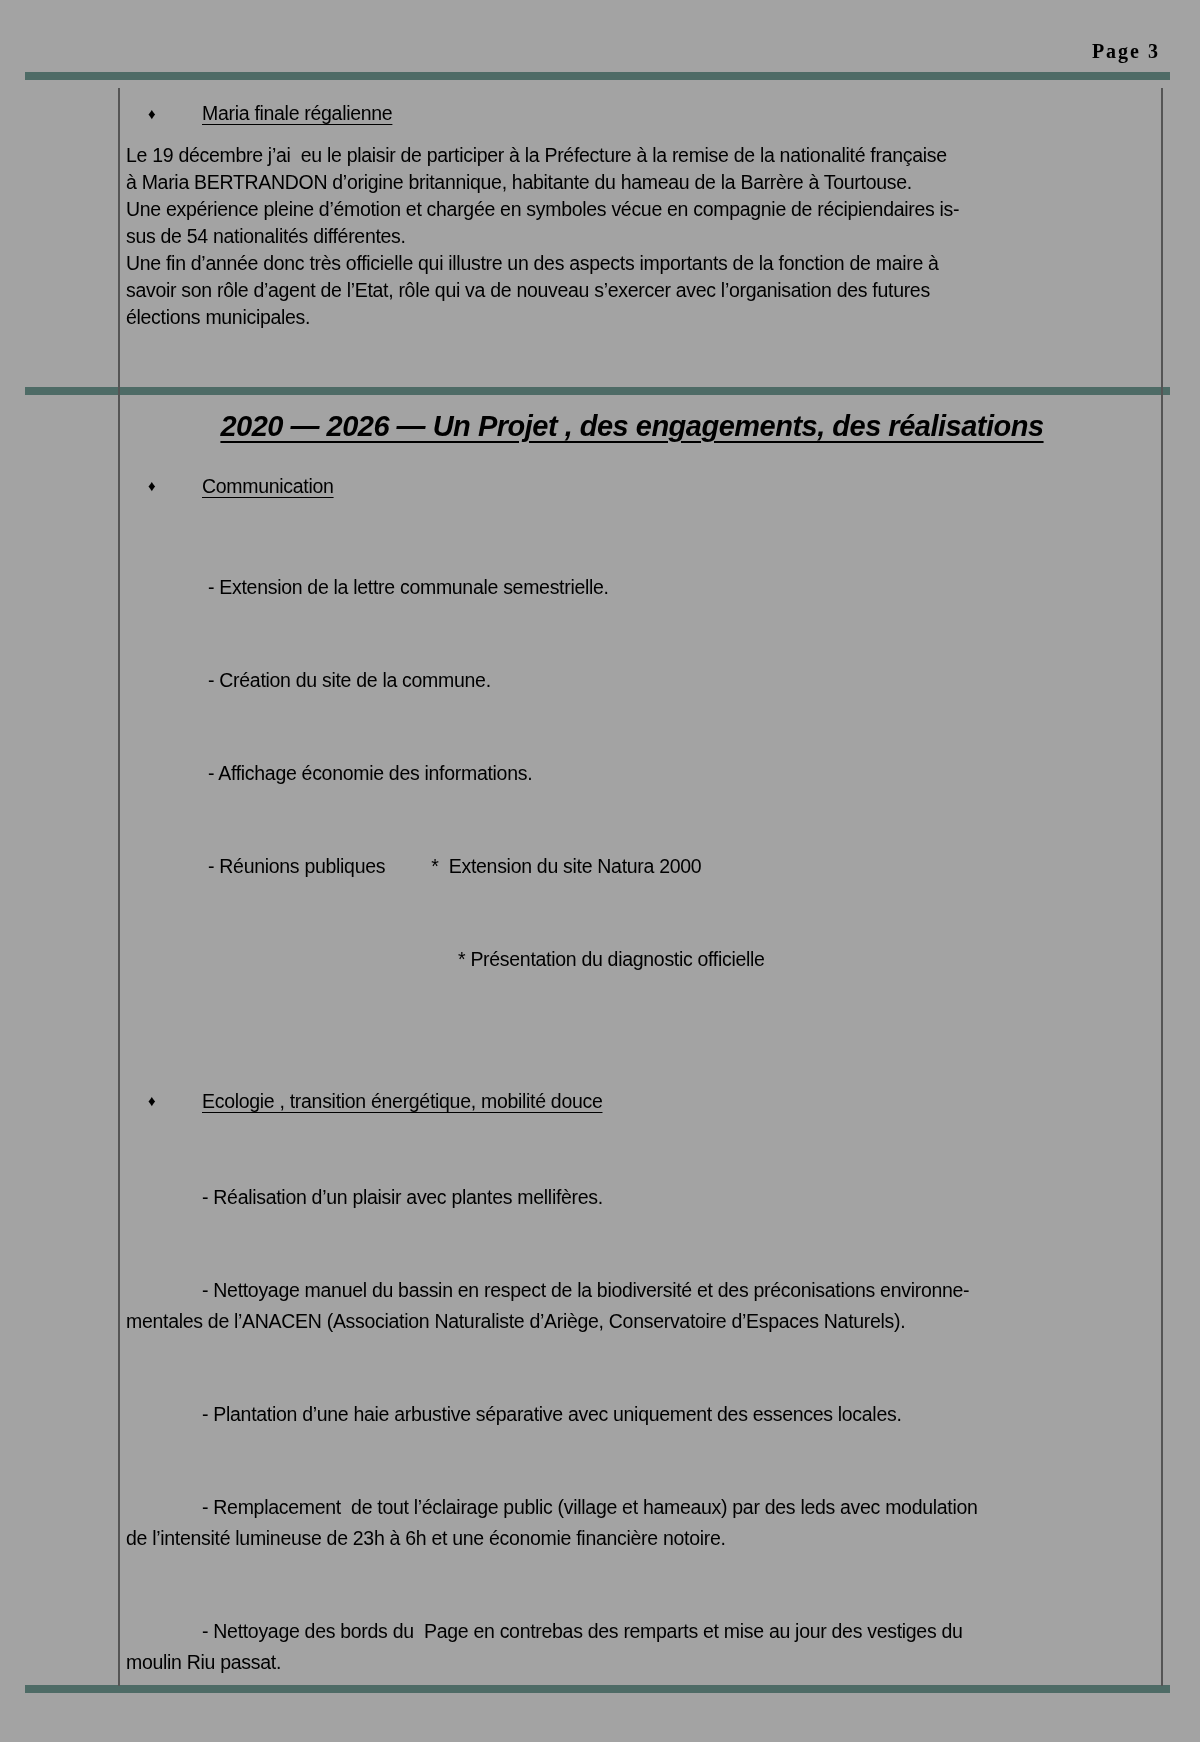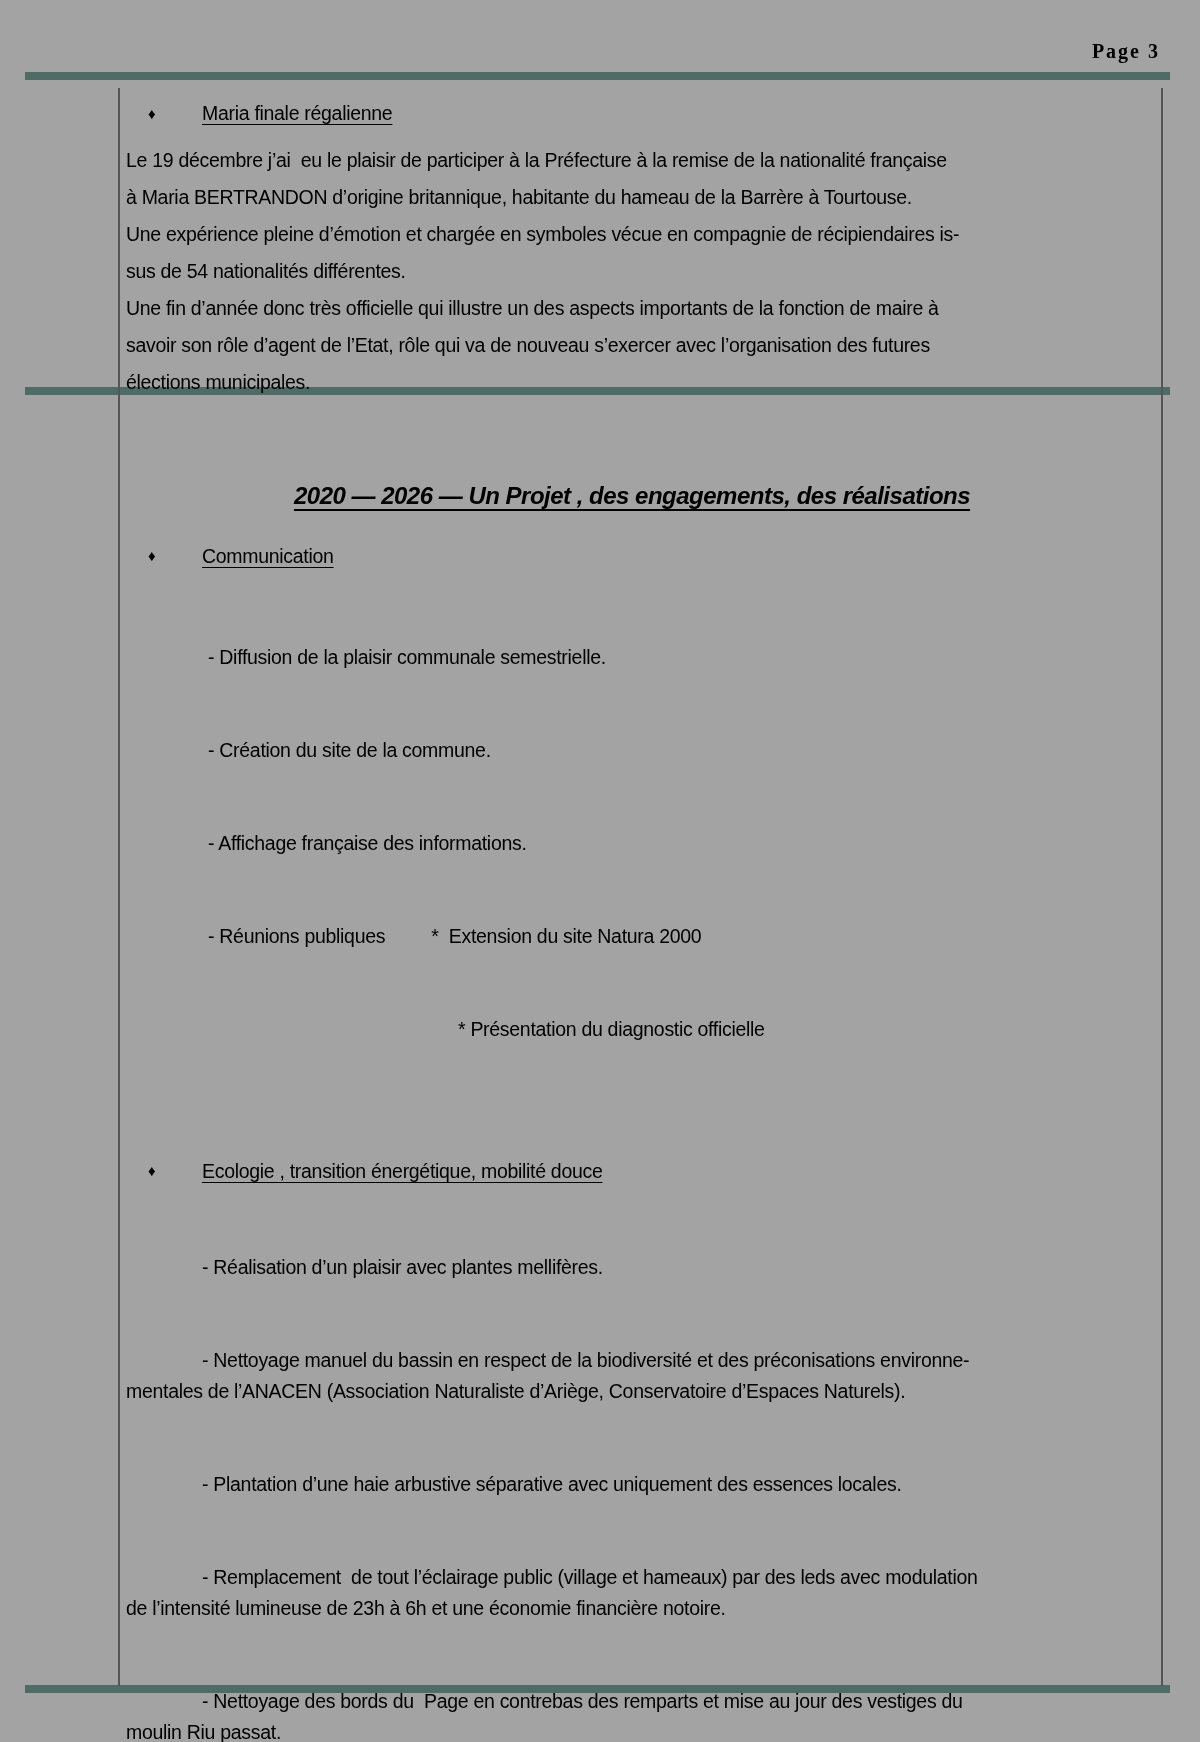--- a/index.html
+++ b/index.html
@@ -37,25 +37,25 @@
     display:flex;align-items:center;
     line-height:30px;white-space:pre;
   }
   .sec-head .bullet{
     margin-left:22px;width:54px;flex:0 0 54px;
     font-size:15px;
   }
   .sec-head .h-text{text-decoration:underline;text-underline-offset:4px;}
   .intro-head{margin-top:20px;line-height:27px;}
   .paragraph{
-    margin-top:15px;white-space:pre;line-height:37px;
+    margin-top:15px;white-space:pre;line-height:27px;
   }
   .main-title{
     margin-top:77px;line-height:36px;
-    font-size:24px;font-weight:bold;font-style:italic;
+    font-size:29px;font-weight:bold;font-style:italic;
     text-align:center;letter-spacing:-0.5px;
     text-decoration:underline;text-underline-offset:5px;
   }
   .items{white-space:pre;line-height:31px;}
   .item{margin:0;}
   .item.simple{margin-left:82px;}
   .item.starred{margin-left:332px;}
   .item.hang{text-indent:76px;}
   .mt-c{margin-top:27px;}  
   .mt-i0{margin-top:9px;}
@@ -91,23 +91,23 @@
 savoir son rôle d’agent de l’Etat, rôle qui va de nouveau s’exercer avec l’organisation des futures
 élections municipales.</div>
 
     <div class="main-title">2020 — 2026 — Un Projet , des engagements, des réalisations</div>
 
     <div class="sec-head mt-c">
       <span class="bullet">♦</span>
       <span class="h-text">Communication</span>
     </div>
     <div class="items mt-i0">
-      <div class="item simple">- Diffusion de la plaisir communale semestrielle.</div>
+      <div class="item simple">- Extension de la lettre communale semestrielle.</div>
       <div class="item simple">- Création du site de la commune.</div>
-      <div class="item simple">- Affichage française des informations.</div>
+      <div class="item simple">- Affichage économie des informations.</div>
       <div class="item simple">- Réunions publiques         *  Extension du site Natura 2000</div>
       <div class="item starred">* Présentation du diagnostic officielle</div>
     </div>
 
     <div class="sec-head mt-e">
       <span class="bullet">♦</span>
       <span class="h-text">Ecologie , transition énergétique, mobilité douce</span>
     </div>
     <div class="items mt-i1">
       <div class="item hang">- Réalisation d’un plaisir avec plantes mellifères.</div>

